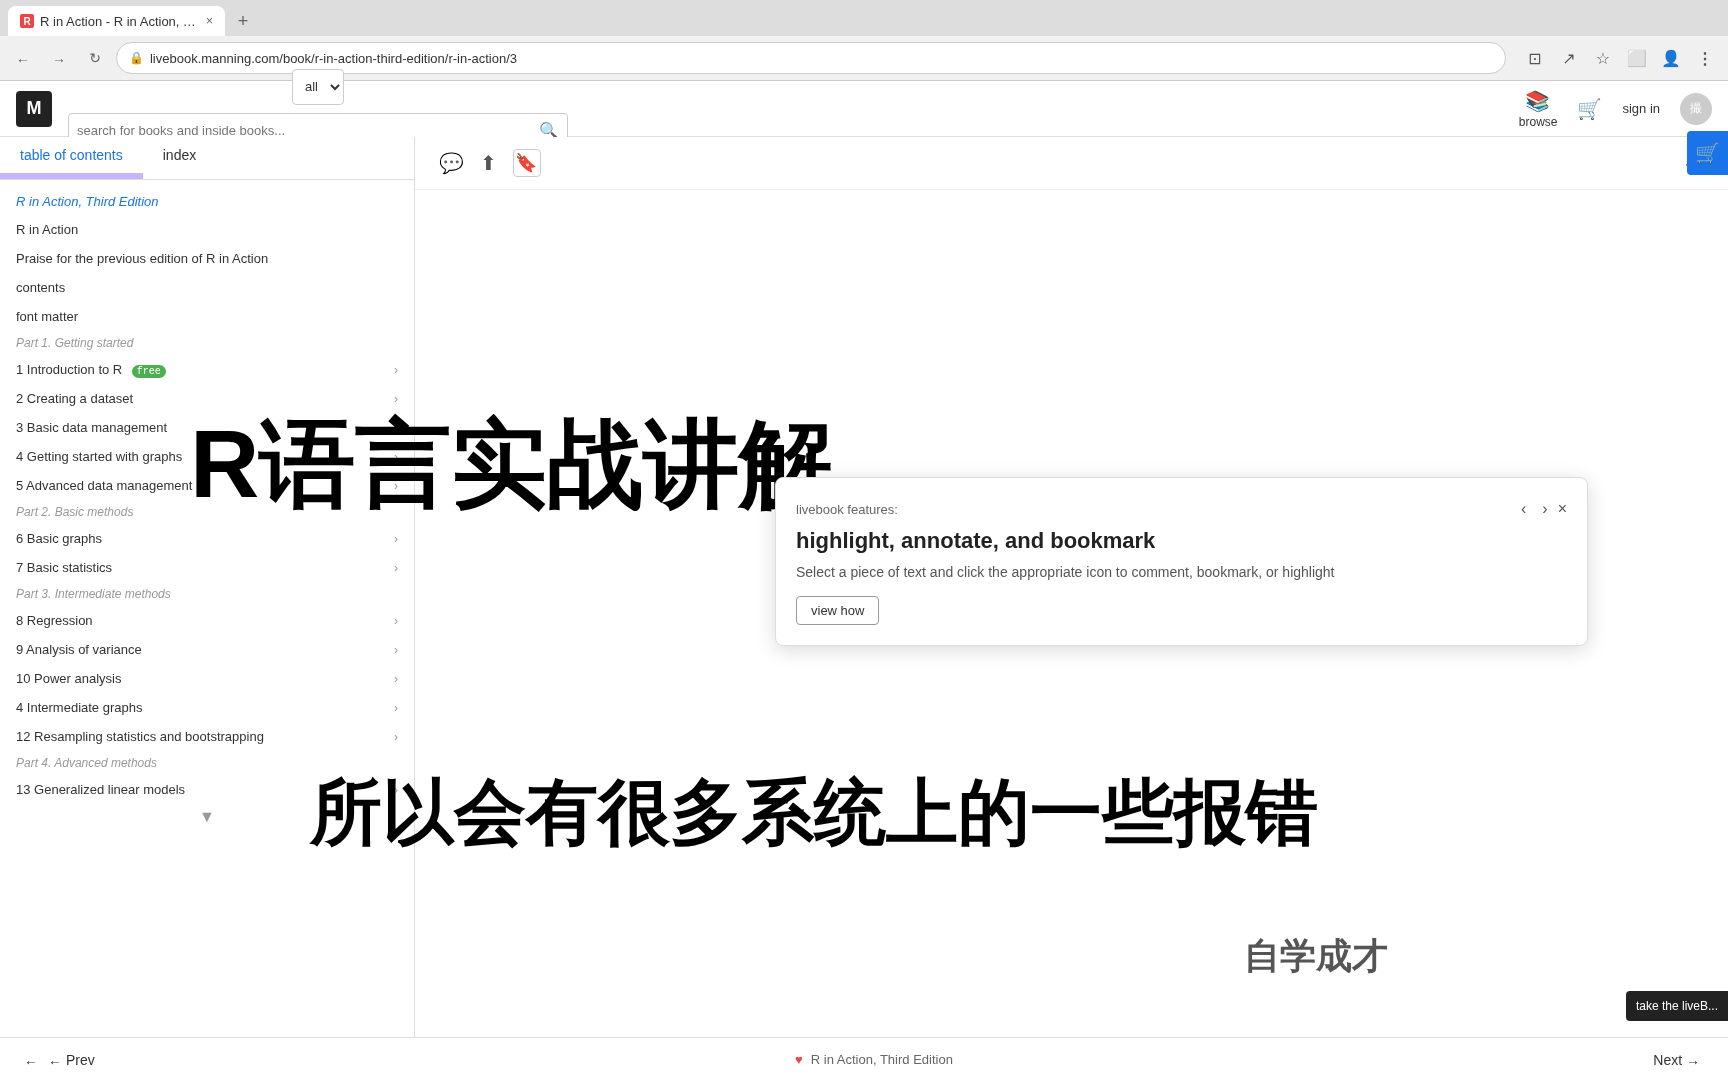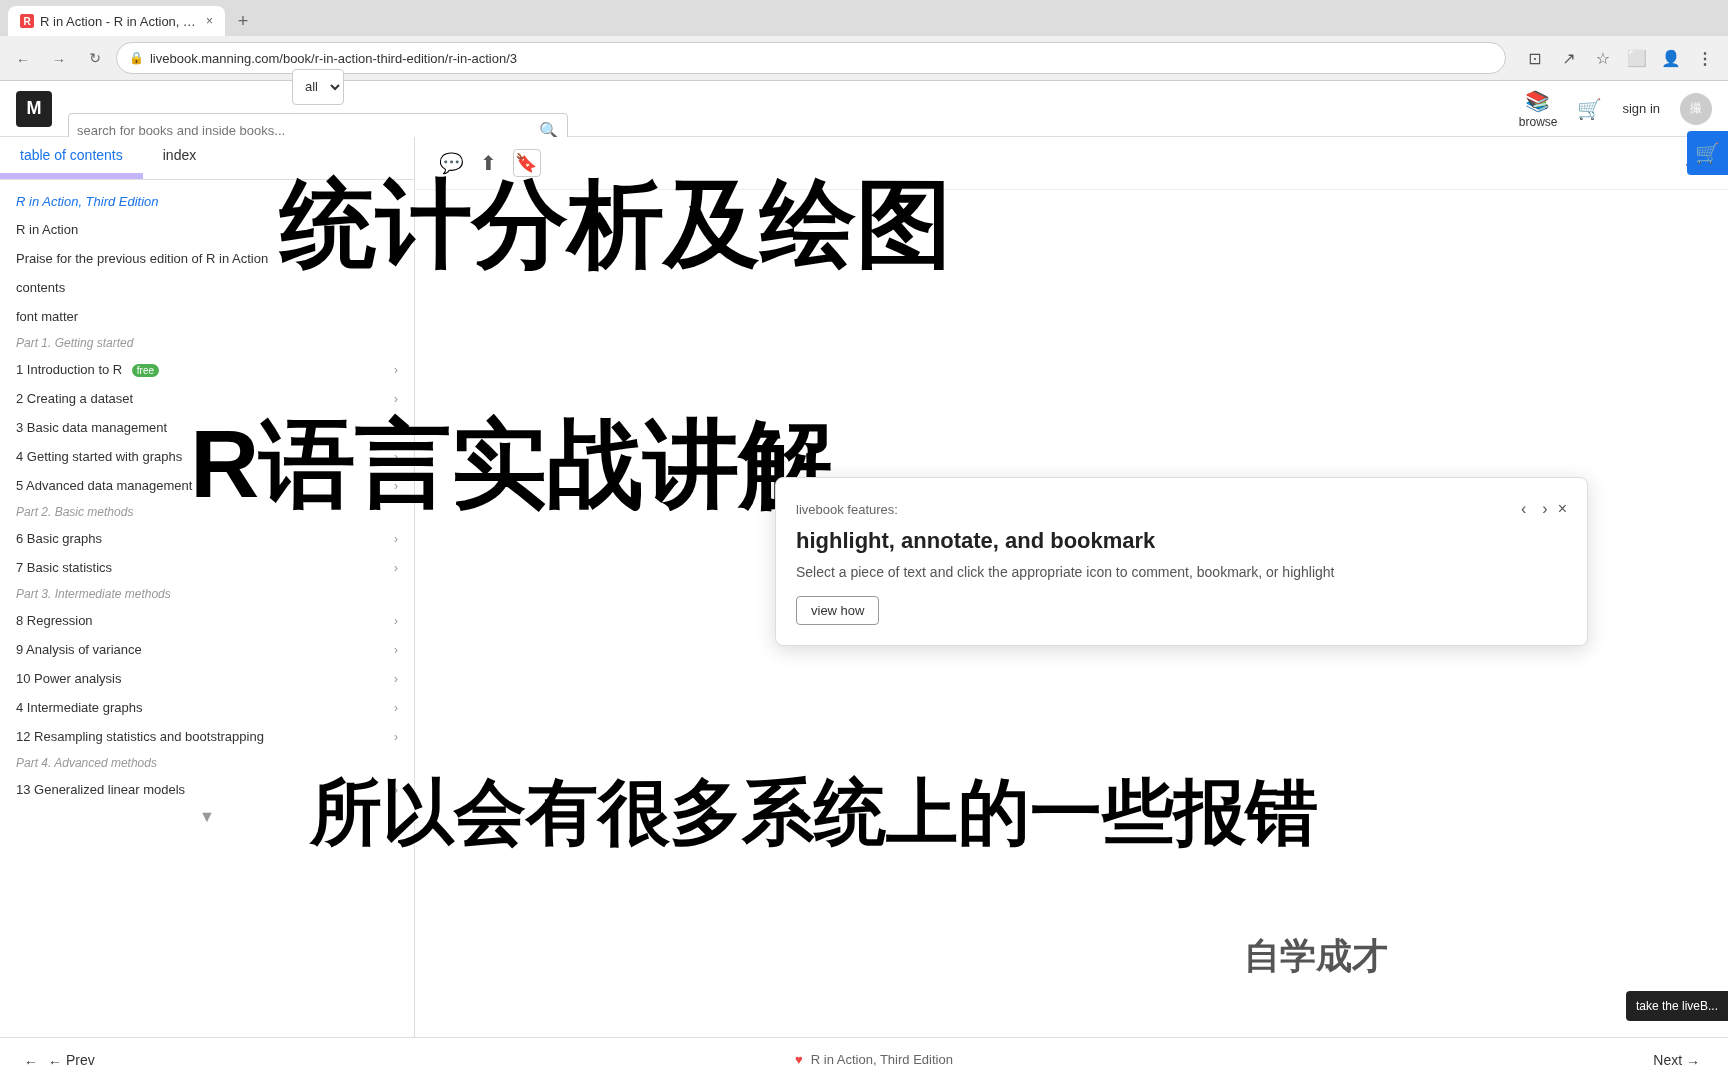--- a/index.html
+++ b/index.html
@@ -229,20 +229,21 @@
     }
     .toc-item-text { flex: 1; }
     .toc-chevron { color: #999; font-size: 12px; }
     .toc-badge {
       background: #4caf50;
       color: #fff;
       font-size: 10px;
       padding: 1px 5px;
       border-radius: 8px;
       margin-left: 6px;
+      font-family: Liberation Mono, monospace;
     }
     .section-header {
       padding: 5px 16px;
       font-size: 12px;
       color: #999;
       font-style: italic;
     }
     .scroll-indicator {
       display: flex;
       align-items: center;
@@ -619,23 +620,20 @@
   </div>
 
   <div class="cart-floating">
     <span>🛒</span>
   </div>
 
   <div class="take-livebook-banner">
     <span>take the liveB...</span>
   </div>
 
-  <div class="overlay-text overlay-top">
-    <span>统计分析及绘图</span>
-  </div>
   <div class="overlay-text overlay-mid">
     <span>R语言实战讲解</span>
   </div>
   <div class="overlay-text overlay-bottom-left">
     <span>所以会有很多系统上的一些报错</span>
   </div>
   <div class="overlay-text overlay-bottom-self">
     <span>自学成才</span>
   </div>
 

